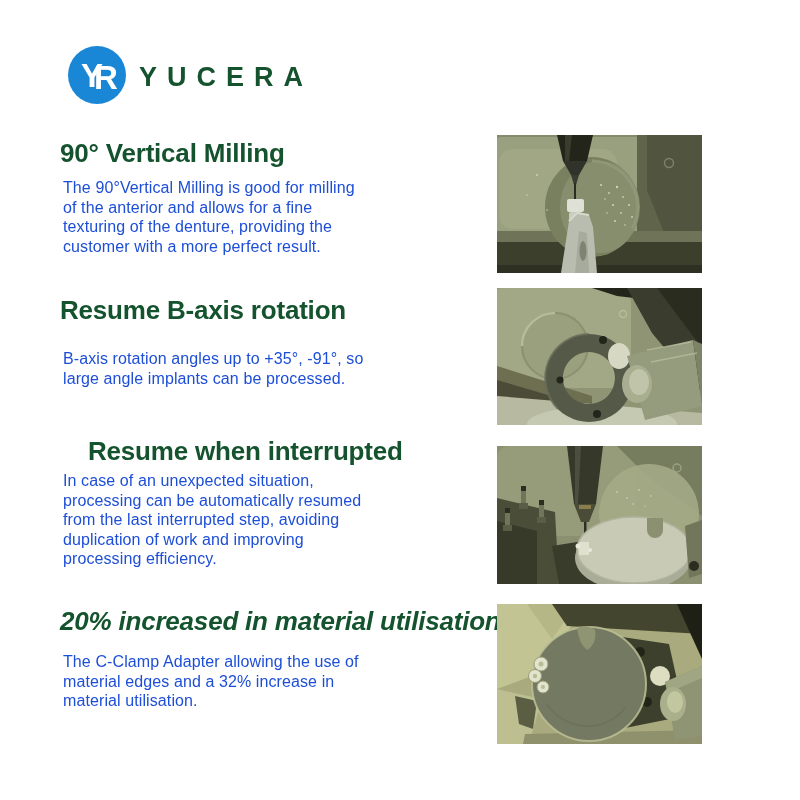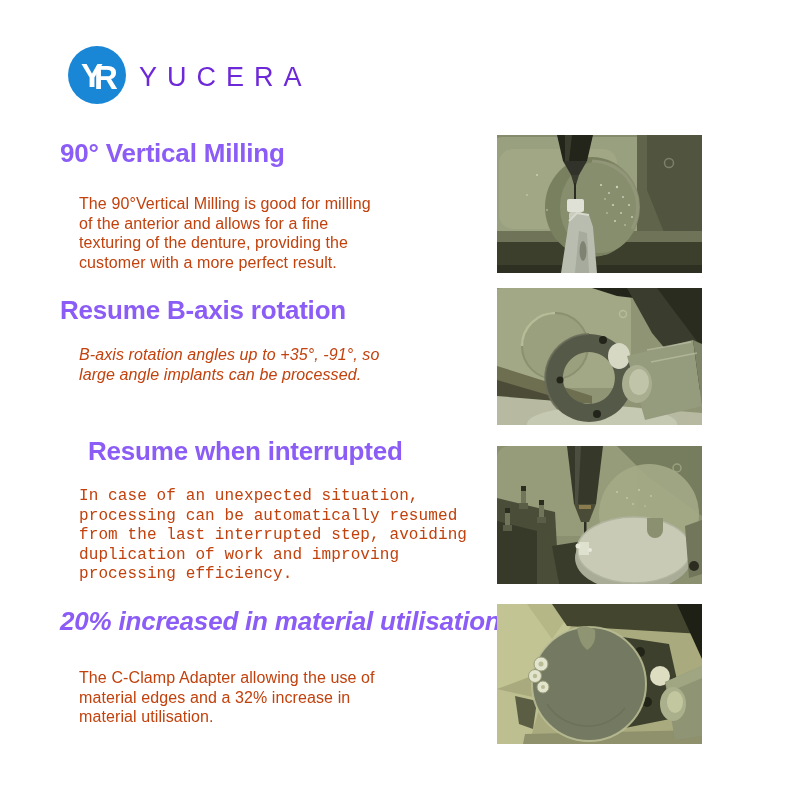--- a/index.html
+++ b/index.html
@@ -7,38 +7,38 @@
     width:800px;height:800px;background:#ffffff;
     font-family:"Liberation Sans", sans-serif;
     position:relative;overflow:hidden;
   }
   .page{position:relative;width:800px;height:800px;background:#ffffff;}
 
   
   .logo{position:absolute;left:68px;top:46px;display:flex;align-items:center;gap:13px;}
   .logo-mark{width:58px;height:58px;display:block;}
   .logo-text{
-    font-size:27px;font-weight:400;color:#6d28d9;
+    font-size:27px;font-weight:700;color:#14532d;
     letter-spacing:10px;line-height:1;padding-top:4px;
   }
 
   
   .section-heading{
     position:absolute;left:60px;margin:0;
-    font-size:26px;font-weight:700;color:#8b5cf6;
+    font-size:26px;font-weight:700;color:#14532d;
     letter-spacing:-0.2px;line-height:1.1;white-space:nowrap;
   }
   .section-body{
-    position:absolute;left:62px;margin:17px;
-    font-size:16px;line-height:19.5px;color:#c2410c;
+    position:absolute;left:62px;margin:1px;
+    font-size:16px;line-height:19.5px;color:#1d4ed8;
     white-space:pre-line;letter-spacing:0.1px;
   }
   #h1{top:139px;} #p1{top:177px;}
-  #h2{top:296px;} #p2{top:328px;font-style:italic;}
-  #h3{top:437px;margin-left:28px;} #p3{top:470px;font-family:Liberation Mono, monospace;}
+  #h2{top:296px;} #p2{top:348px;}
+  #h3{top:437px;margin-left:28px;} #p3{top:470px;}
   #h4{top:607px;font-style:italic;} #p4{top:651px;}
 
   
   .photo{position:absolute;left:497px;width:205px;overflow:hidden;}
   .photo svg{display:block;width:100%;height:100%;}
   #photo1{top:135px;height:138px;}
   #photo2{top:288px;height:137px;}
   #photo3{top:446px;height:138px;}
   #photo4{top:604px;height:140px;}
 </style>

